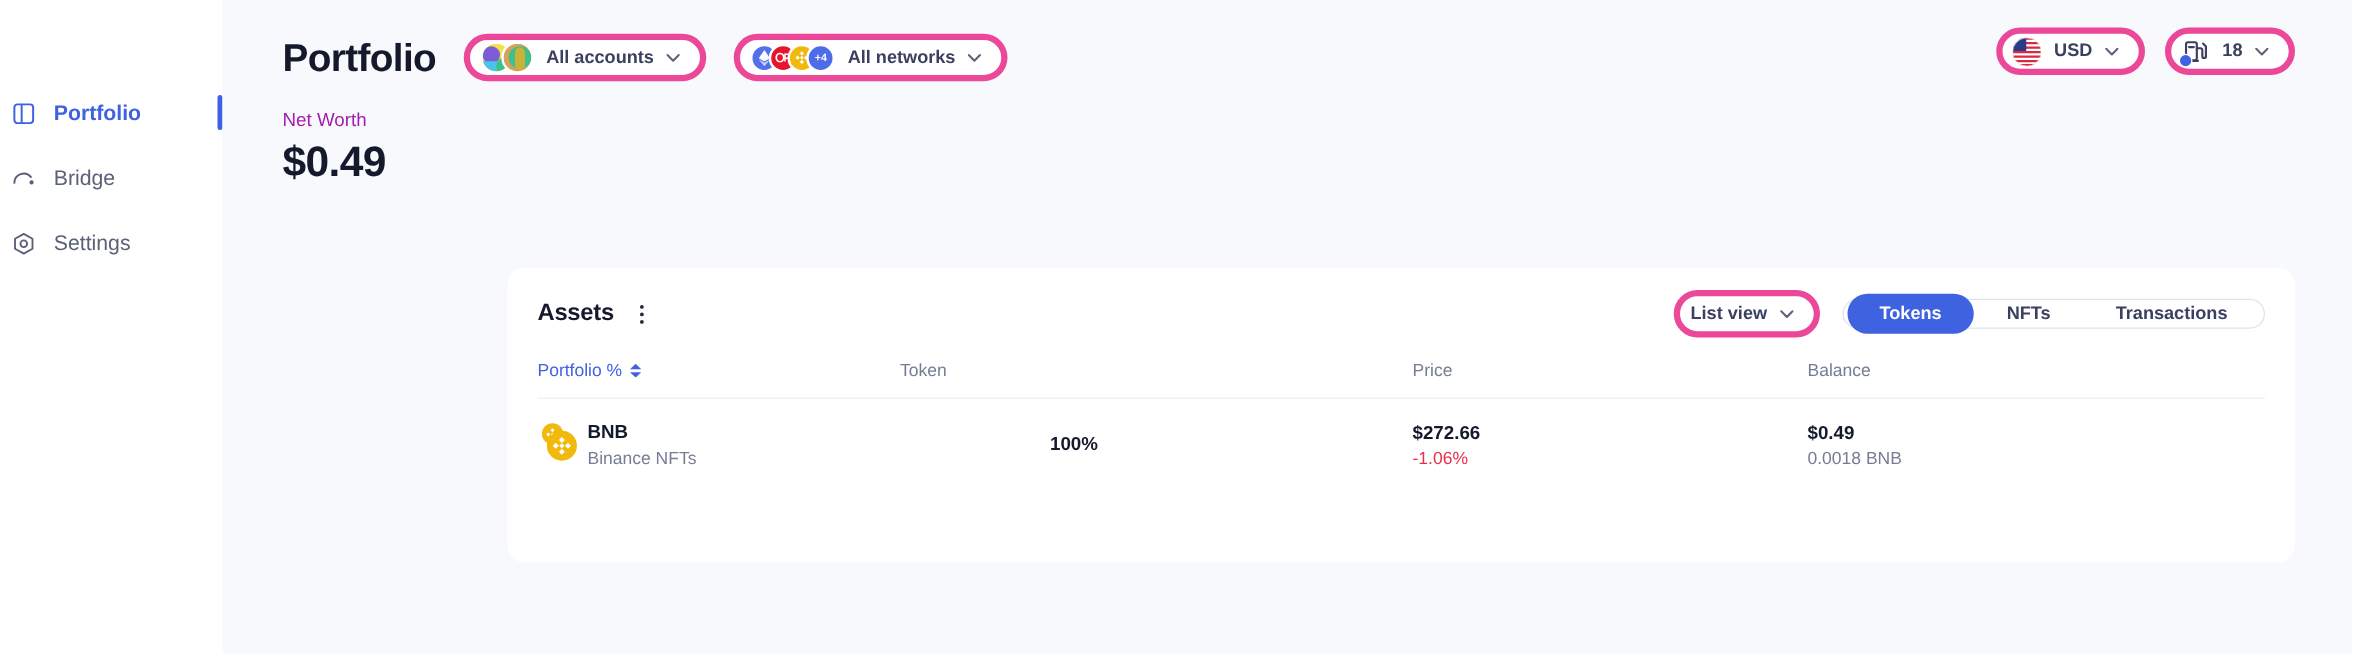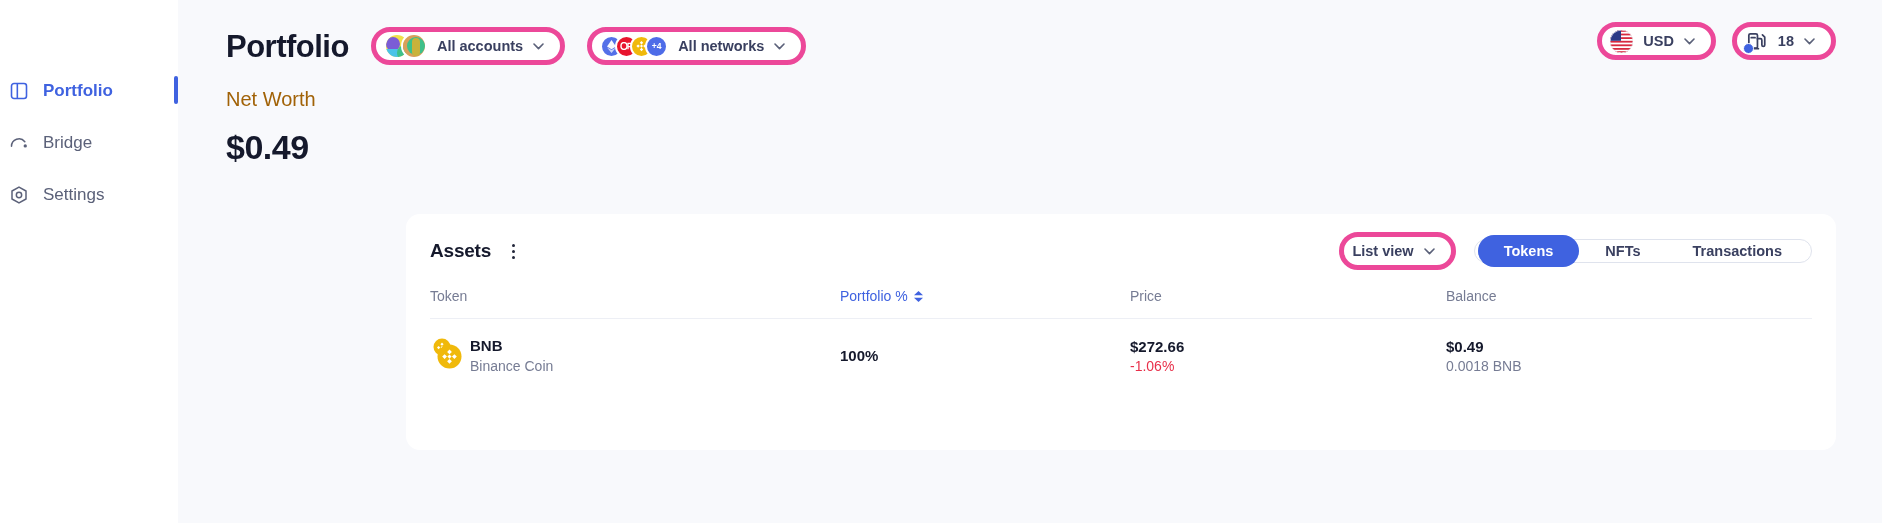--- a/index.html
+++ b/index.html
@@ -89,21 +89,21 @@
   .flag { width: 23px; height: 23px; border-radius: 50%; overflow: hidden; flex:0 0 23px;}
   .gas-wrap { position: relative; width: 23px; height: 23px; flex:0 0 23px; }
   .gas-badge {
     position: absolute; left: -2px; bottom: -1px;
     width: 11px; height: 11px; border-radius: 50%;
     background: #3f62e0; border: 1.5px solid #fff;
   }
 
   
   .networth { padding: 18px 0 0 48px; }
-  .nw-label { font-size: 20px; color: #a16207; margin-bottom: 17px; }
+  .nw-label { font-size: 15px; color: #a21caf; margin-bottom: 6px; }
   .nw-value { font-size: 34px; font-weight: 700; color: #15192c; letter-spacing:-0.5px; }
 
   
   .card {
     position: absolute; left: 228px; right: 46px; top: 214px;
     background: #ffffff; border-radius: 14px;
     height: 236px;
     padding: 0 24px;
   }
   .card-head {
@@ -338,30 +338,30 @@
           <div class="seg">
             <div class="seg-btn active">Tokens</div>
             <div class="seg-btn">NFTs</div>
             <div class="seg-btn">Transactions</div>
           </div>
         </div>
       </div>
 
       <div class="tbl">
         <div class="trow hdr-line">
-          <div class="th c-token">Token</div>
           <div class="th c-pct sorted">
             <span>Portfolio %</span>
             <span class="sort-ar">
               <svg width="9" height="11" viewBox="0 0 9 11" fill="#3f62e0">
                   <polygon points="4.5,0 9,4.3 0,4.3"></polygon>
                   <polygon points="4.5,11 9,6.7 0,6.7"></polygon>
                 </svg>
             </span>
           </div>
+          <div class="th c-token">Token</div>
           <div class="th c-price">Price</div>
           <div class="th c-bal">Balance</div>
         </div>
 
         <div class="trow body-row">
           <div class="c-token tokcell">
             <span class="tok-logo">
               <svg width="34" height="34" viewBox="0 0 34 34">
                 <circle cx="12" cy="11" r="8.5" fill="#f0b90b"></circle>
                 <g fill="#fff">
@@ -376,21 +376,21 @@
                     <polygon points="19.5,13.5 21.9,15.9 19.5,18.3 17.1,15.9"></polygon>
                     <polygon points="14.6,18.2 17,20.6 14.6,23 12.2,20.6"></polygon>
                     <polygon points="24.4,18.2 26.8,20.6 24.4,23 22,20.6"></polygon>
                     <polygon points="19.5,22.9 21.9,25.3 19.5,27.7 17.1,25.3"></polygon>
                     <polygon points="19.5,18.5 21.6,20.6 19.5,22.7 17.4,20.6"></polygon>
                   </g>
               </svg>
             </span>
             <span>
               <span class="tok-sym" style="display:block">BNB</span>
-              <span class="tok-name" style="display:block">Binance Coin</span>
+              <span class="tok-name" style="display:block">Binance NFTs</span>
             </span>
           </div>
 
           <div class="c-pct">
             <span class="pct-val">100%</span>
           </div>
 
           <div class="c-price">
             <span class="val-strong" style="display:block">$272.66</span>
             <span class="val-down" style="display:block">-1.06%</span>

